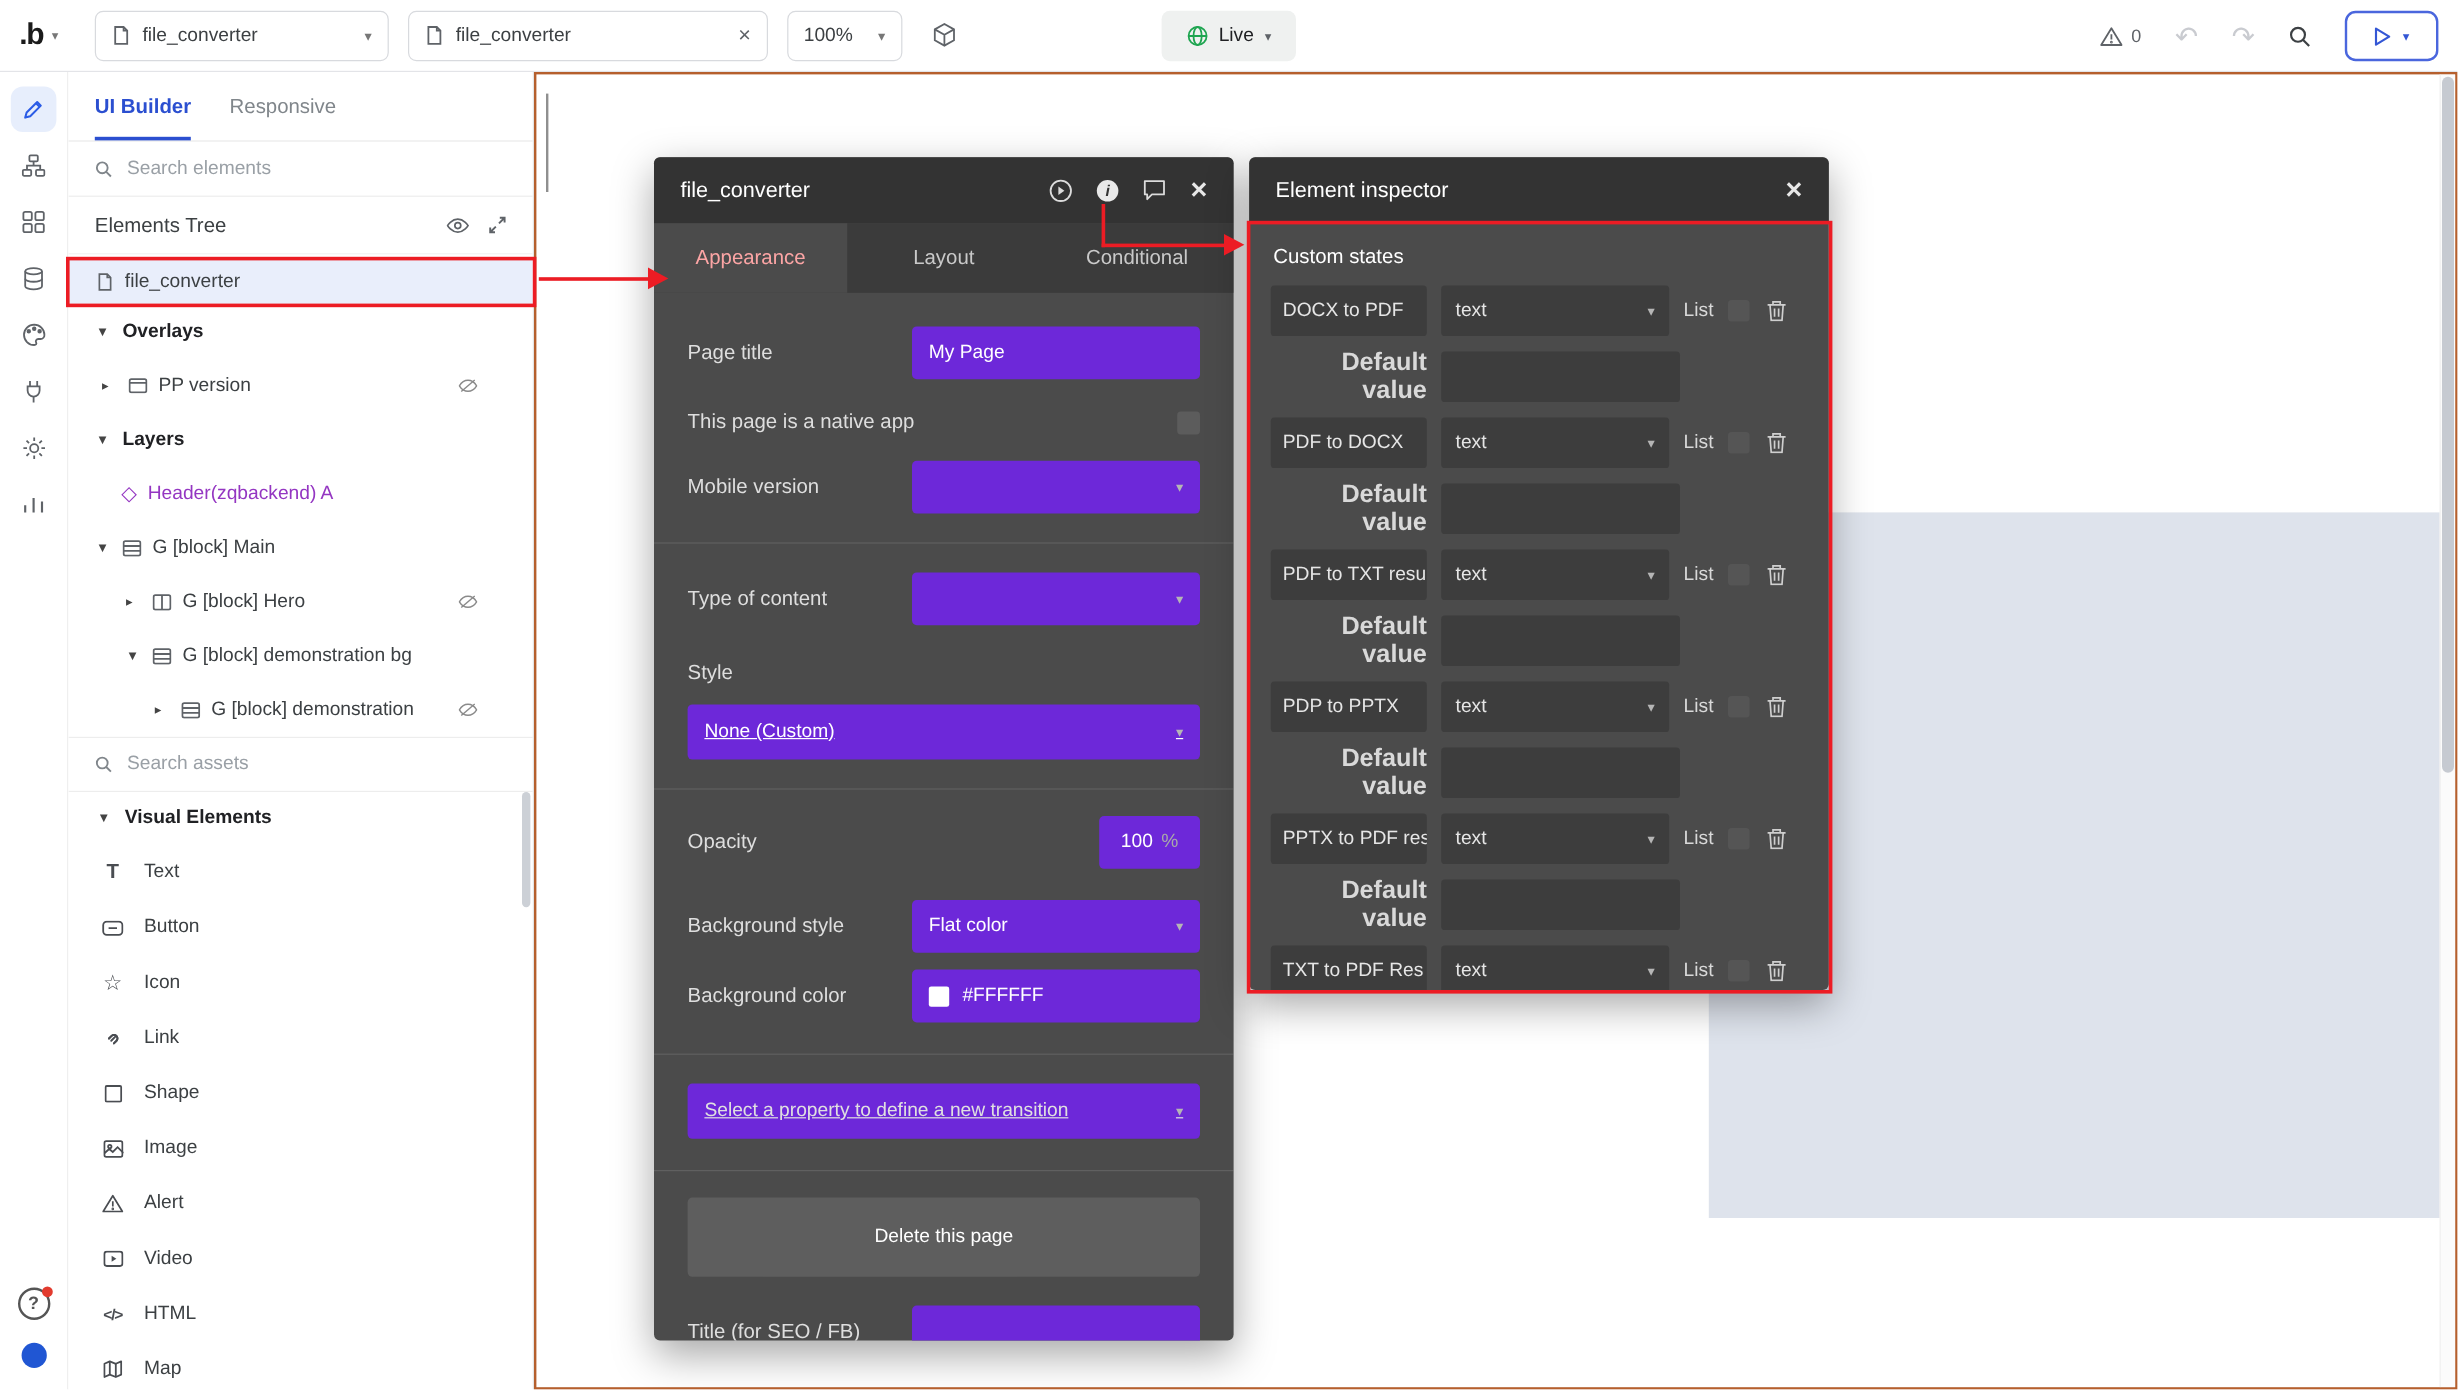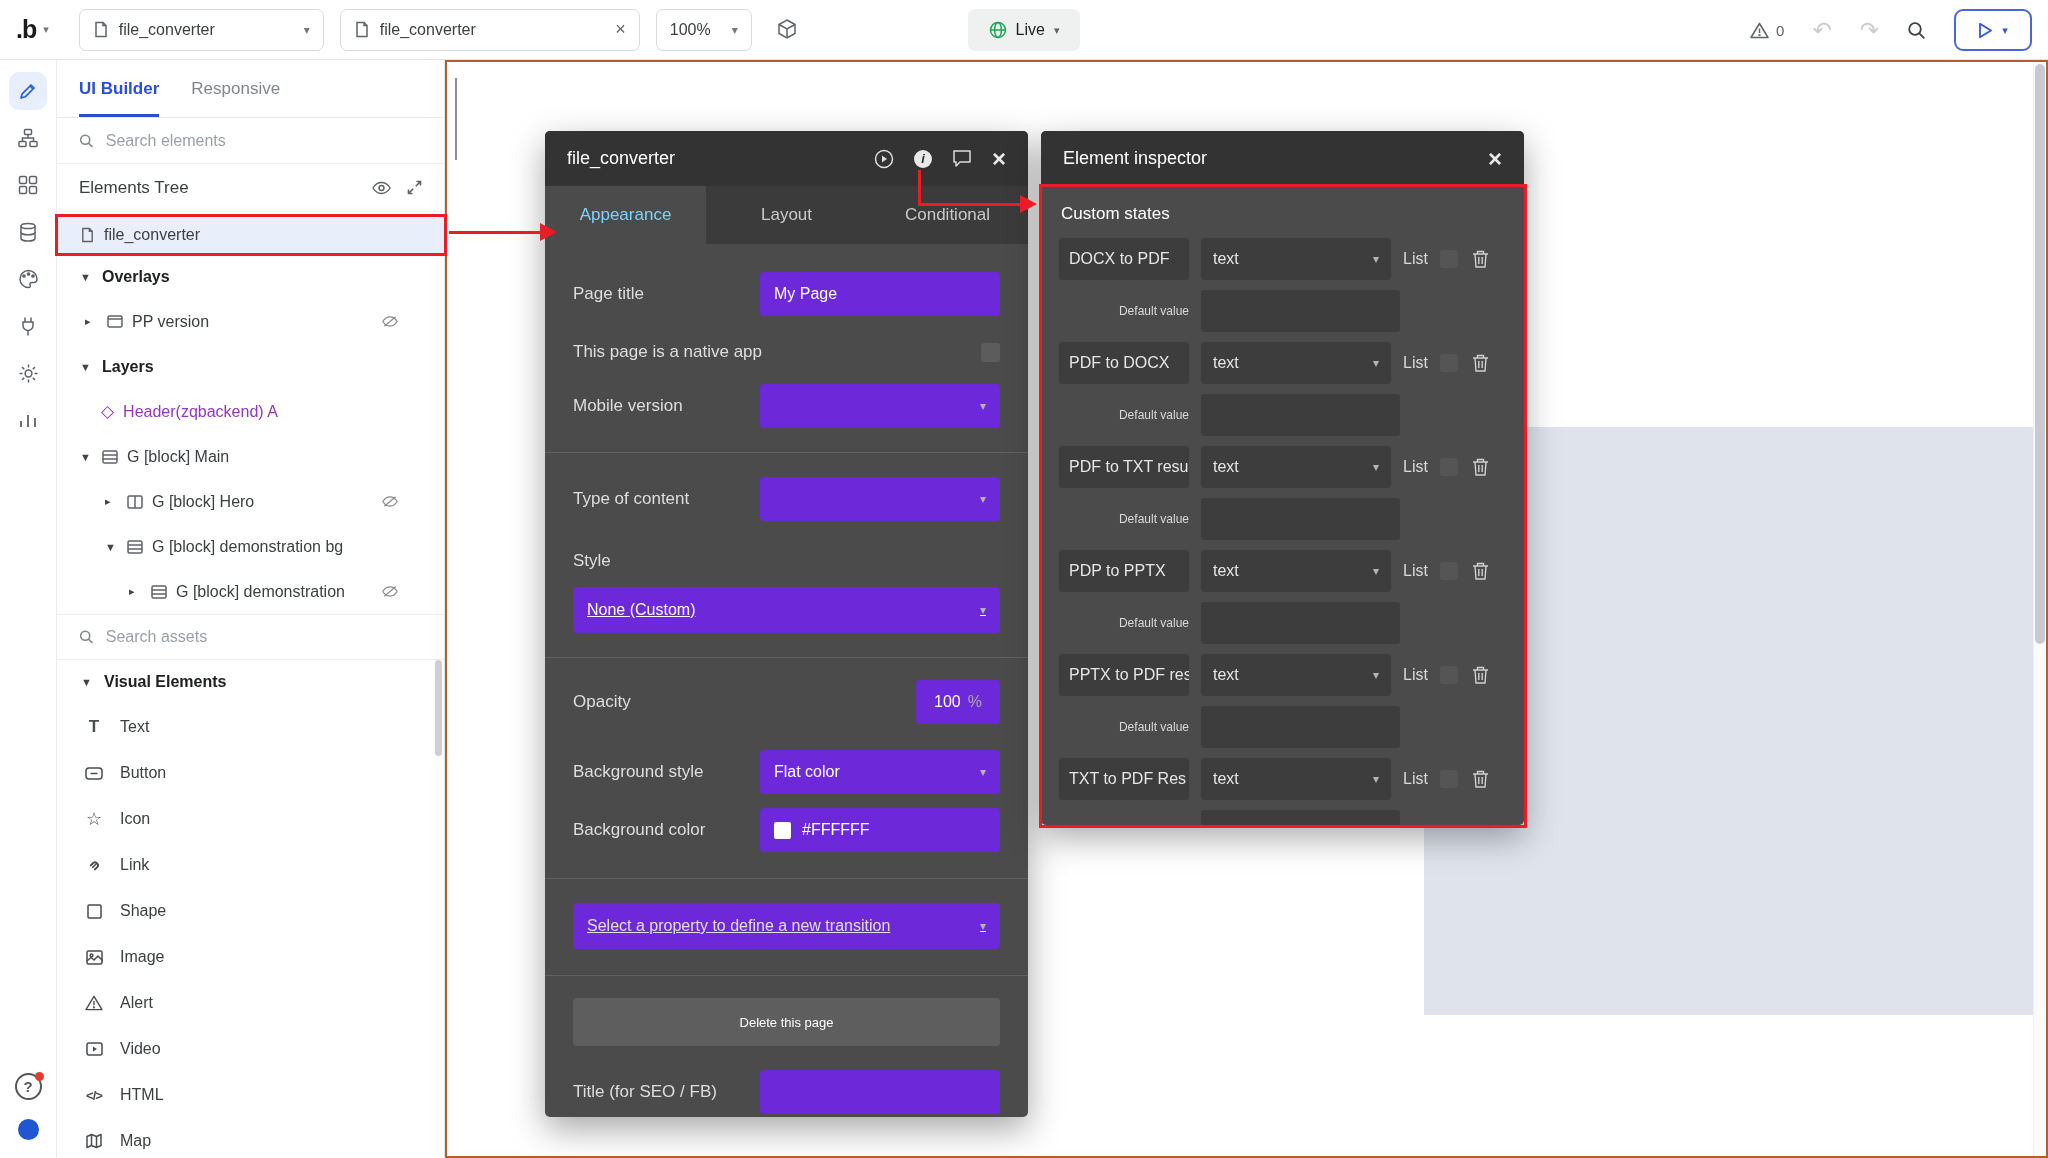--- a/index.html
+++ b/index.html
@@ -99,49 +99,49 @@
   .insp-panel { left:594px; top:69px; width:483px; height:694px; }
   .dp-title { height:55px; background:#333; display:flex; align-items:center; padding:0 22px;
     font-size:18px; color:#fff; gap:20px; }
   .dp-title .sp { flex:1; }
   .dp-title-ic { color:#dcdcdc; }
   .info-badge { width:18px; height:18px; border-radius:50%; background:#e9e9e9; color:#333;
     font-size:13px; font-weight:bold; font-style:italic; display:flex; align-items:center; justify-content:center; }
   .dp-close { color:#e8e8e8; font-size:24px; font-weight:bold; line-height:1; }
   .dp-tabs { height:58px; background:#3b3b3b; display:flex; }
   .dp-tab { flex:1; display:flex; align-items:center; justify-content:center; font-size:17px; color:#c9c9c9; }
-  .dp-tab.active { background:#4b4b4b; color:#7dd3fc; }
+  .dp-tab.active { background:#4b4b4b; color:#fca5a5; }
   .dp-body { padding:0 28px; }
   .frow { display:flex; align-items:center; justify-content:space-between; }
   .flabel { color:#dedede; }
   .ctl { background:#6d28d9; border-radius:4px; height:44px; display:flex; align-items:center;
     padding:0 14px; color:#fff; font-size:16px; }
   .w240 { width:240px; } .w84 { width:84px; justify-content:center; } .full { width:100%;text-decoration:underline; }
   .chev { margin-left:auto; color:#b5b5b5; font-size:12px; }
   .divider { height:1px; background:rgba(255,255,255,.12); margin:0 -28px; }
   .dcheckbox { width:19px; height:19px; background:#5c5c5c; border-radius:3px; }
   .swatch { width:17px; height:17px; background:#fff; border-radius:2px; margin-right:11px; flex:none; }
   .unit { color:#a9a9a9; margin-left:7px; }
-  .btn-delete { height:48px; background:#5e5e5e; border-radius:4px; display:flex; align-items:center;
-    justify-content:center; color:#fff; font-size:13px; }
+  .btn-delete { height:66px; background:#5e5e5e; border-radius:4px; display:flex; align-items:center;
+    justify-content:center; color:#fff; font-size:16px; }
   .mt28{margin-top:28px;} .mt26{margin-top:26px;} .mt24{margin-top:24px;} .mt22{margin-top:22px;}
   .mt16{margin-top:16px;} .mt14{margin-top:14px;} .mt30{margin-top:30px;}
 
   
   .insp-body { padding:0 18px; }
   .cs-header { margin:18px 0 14px 2px; color:#fff; font-size:17px; }
   .srow, .drow { display:flex; align-items:center; gap:12px; margin-bottom:10px; }
   .sname { width:130px; height:42px; background:#3d3d3d; border-radius:3px; padding:0 10px;
     display:flex; align-items:center; font-size:16px; white-space:nowrap; overflow:hidden; flex:none; }
   .stype { width:190px; height:42px; background:#3d3d3d; border-radius:3px; padding:0 12px;
     display:flex; align-items:center; font-size:16px; flex:none; }
   .slist { color:#d9d9d9; font-size:16px; }
   .scheck { width:18px; height:18px; background:#555; border-radius:3px; flex:none; }
   .strash { color:#cfcfcf; margin-left:2px; }
-  .dlabel { width:130px; text-align:right; color:#d9d9d9; font-size:12px; flex:none; }
+  .dlabel { width:130px; text-align:right; color:#d9d9d9; font-size:21px; flex:none;font-weight:bold; }
   .dinput { width:199px; height:42px; background:#3d3d3d; border-radius:3px; flex:none; }
 
   
   .annot { position:absolute; z-index:60; }
   #box-tree { left:55px; top:214px; width:392px; height:42px; border:3px solid #ec1c24; }
   #arrow1-line { left:449px; top:231px; width:92px; height:3px; background:#ec1c24; }
   #arrow1-head { left:540px; top:223px; width:0; height:0; border-left:17px solid #ec1c24;
     border-top:9px solid transparent; border-bottom:9px solid transparent; }
   #elbow-v { left:918px; top:170px; width:3px; height:36px; background:#ec1c24; }
   #elbow-h { left:918px; top:203px; width:104px; height:3px; background:#ec1c24; }

